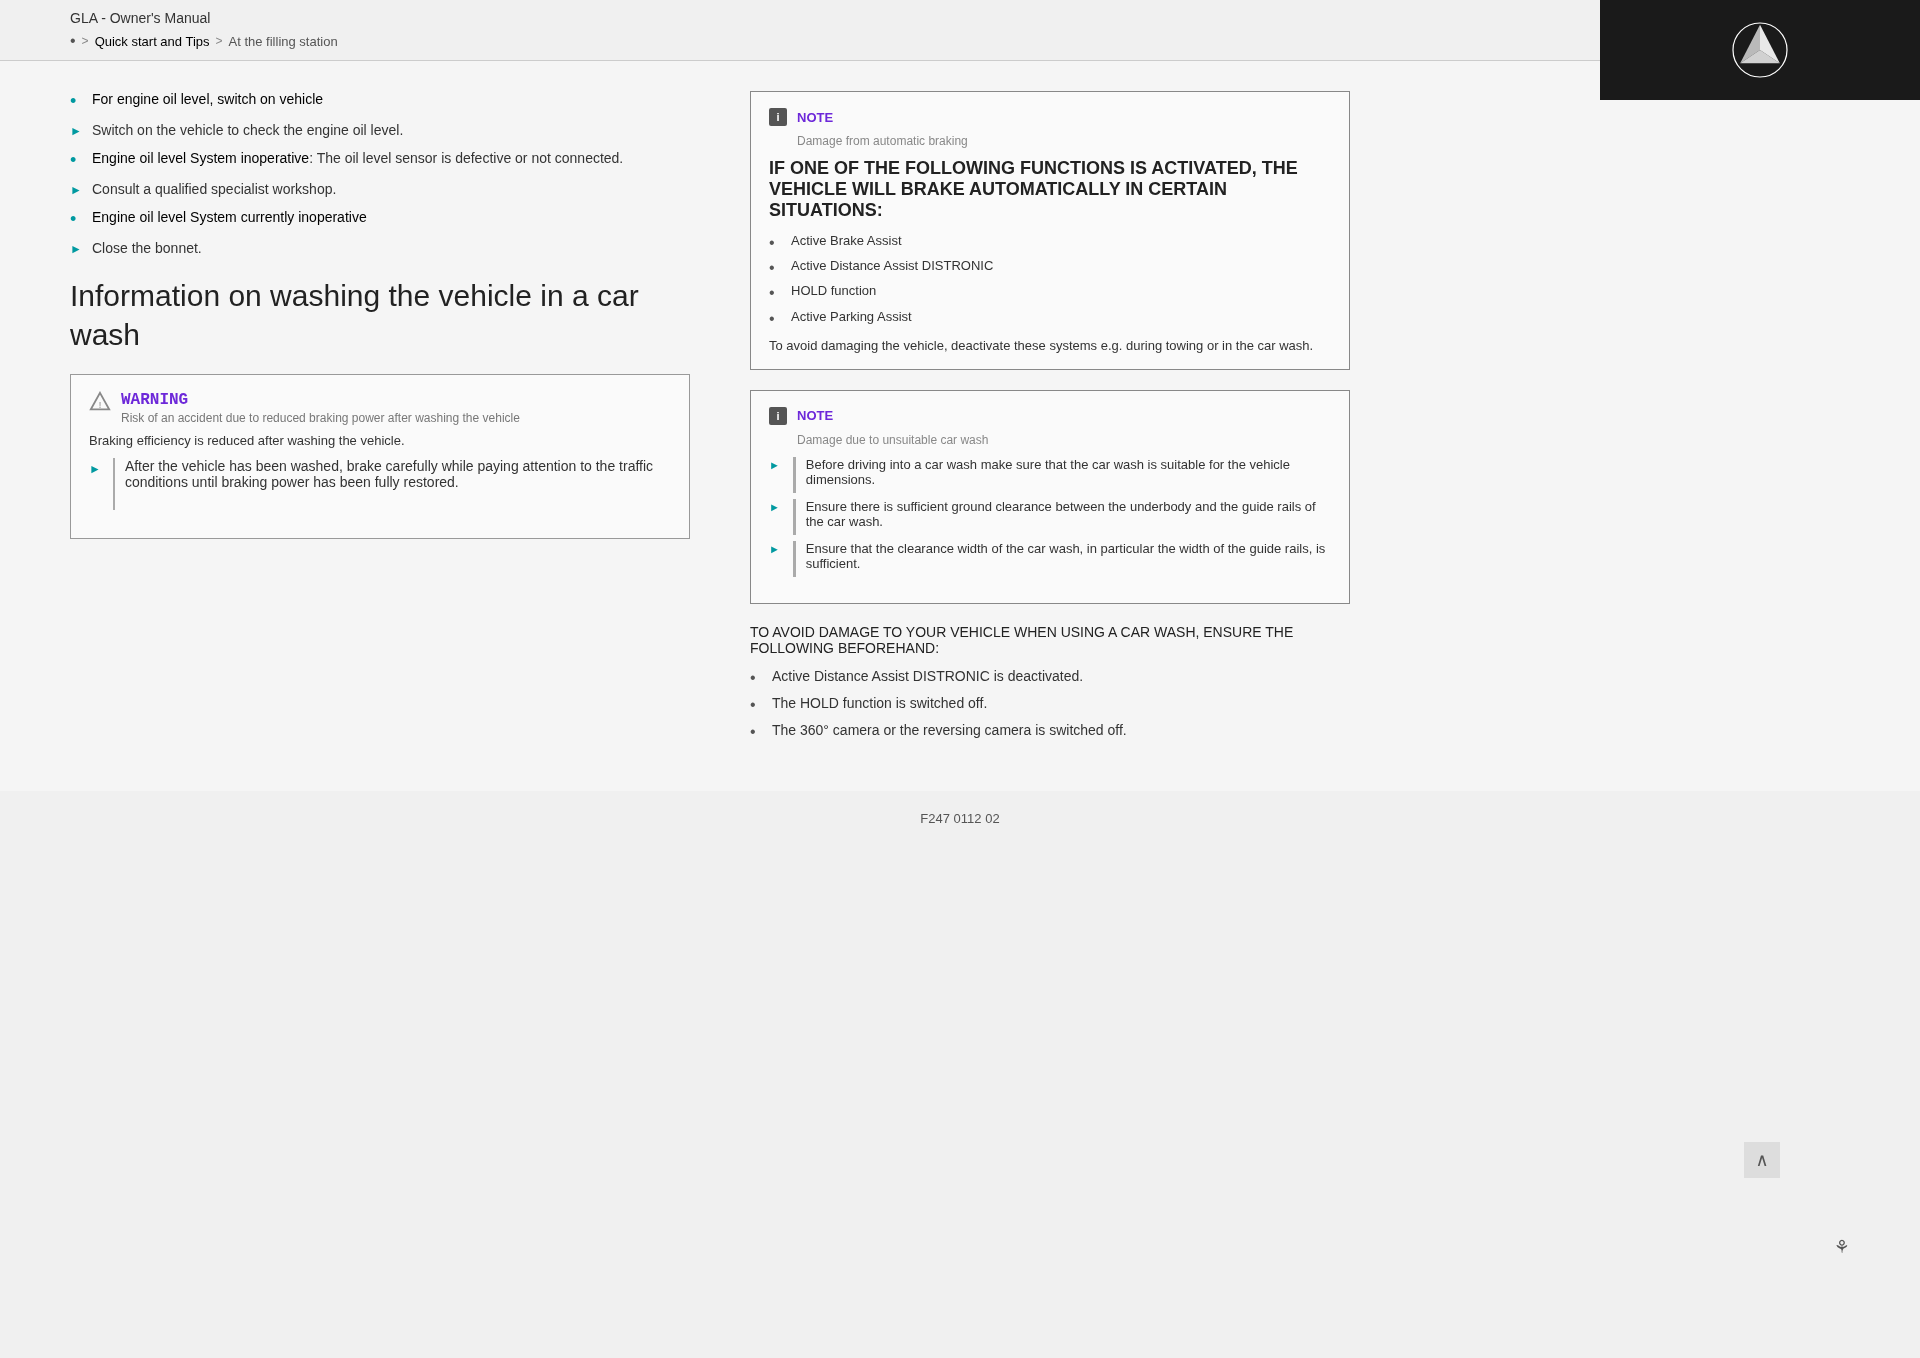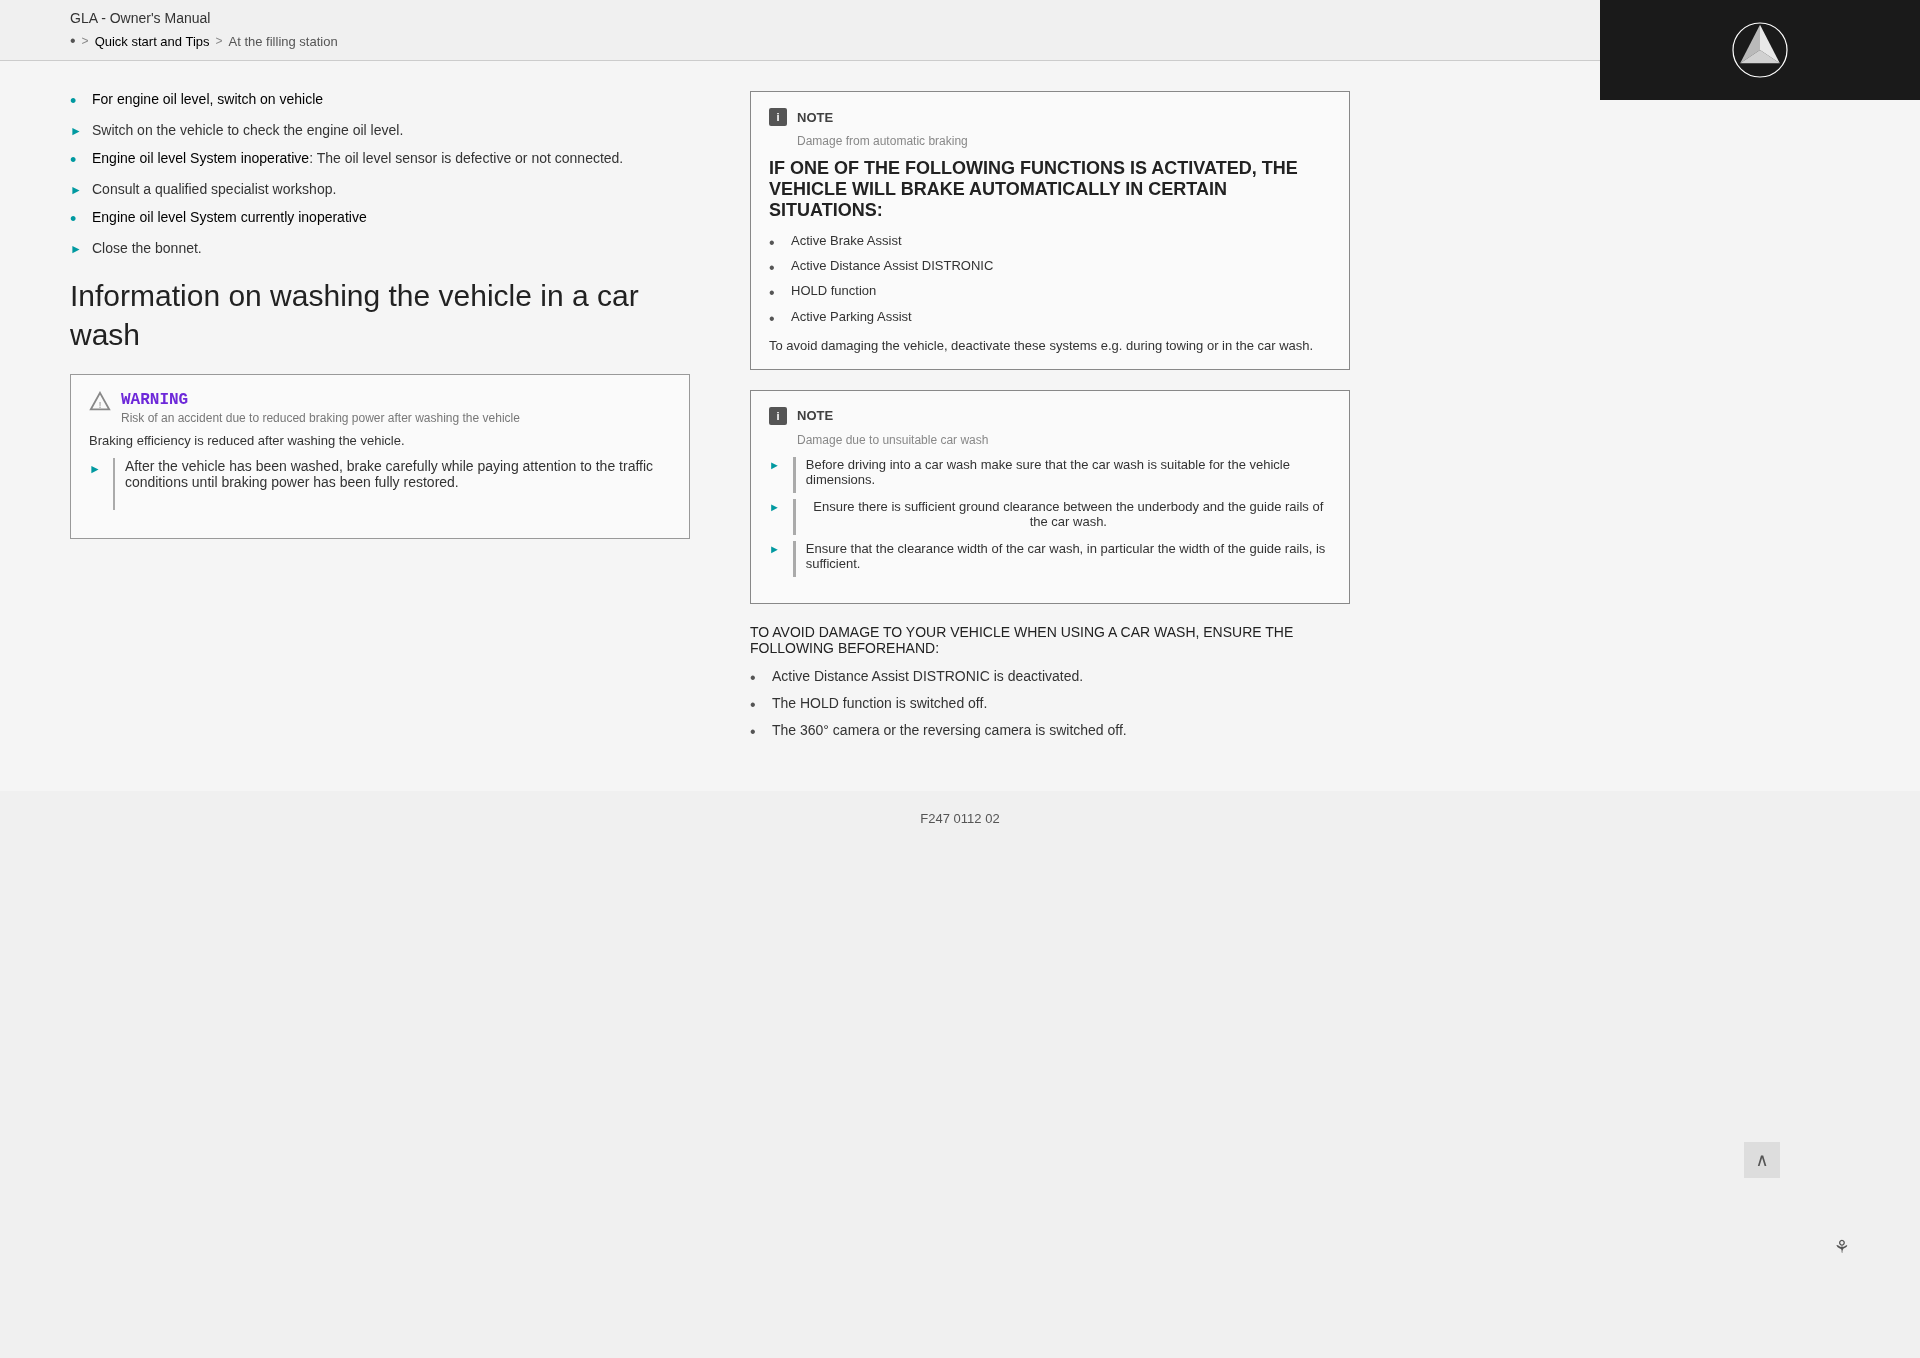--- a/index.html
+++ b/index.html
@@ -160,21 +160,21 @@
       height: 18px;
       display: flex;
       align-items: center;
       justify-content: center;
       min-width: 18px;
       border-radius: 2px;
     }
     .note-title {
       font-weight: bold;
       font-size: 13px;
-      color: #404040;
+      color: #6d28d9;
     }
     .note-subtitle {
       font-size: 12px;
       color: #888;
       margin-left: 28px;
       margin-bottom: 10px;
     }
     .note-bold-text {
       font-weight: bold;
       font-size: 18px;
@@ -371,21 +371,21 @@
       <ul class="note-list">
         <li style="align-items:flex-start;">
           <span class="arrow-right" style="color:#0099a0;font-size:11px;min-width:14px;padding-top:2px;">►</span>
           <span style="display:flex;gap:6px;">
             <span style="width:3px;background:#aaa;min-height:36px;display:inline-block;margin-right:4px;"></span>
             <span>Before driving into a car wash make sure that the car wash is suitable for the vehicle dimensions.</span>
           </span>
         </li>
         <li style="align-items:flex-start;">
           <span class="arrow-right" style="color:#0099a0;font-size:11px;min-width:14px;padding-top:2px;">►</span>
-          <span style="display:flex;gap:6px;text-align:center;">
+          <span style="display:flex;gap:6px;">
             <span style="width:3px;background:#aaa;min-height:36px;display:inline-block;margin-right:4px;"></span>
             <span>Ensure there is sufficient ground clearance between the underbody and the guide rails of the car wash.</span>
           </span>
         </li>
         <li style="align-items:flex-start;">
           <span class="arrow-right" style="color:#0099a0;font-size:11px;min-width:14px;padding-top:2px;">►</span>
           <span style="display:flex;gap:6px;justify-content:center;">
             <span style="width:3px;background:#aaa;min-height:36px;display:inline-block;margin-right:4px;"></span>
             <span>Ensure that the clearance width of the car wash, in particular the width of the guide rails, is sufficient.</span>
           </span>

